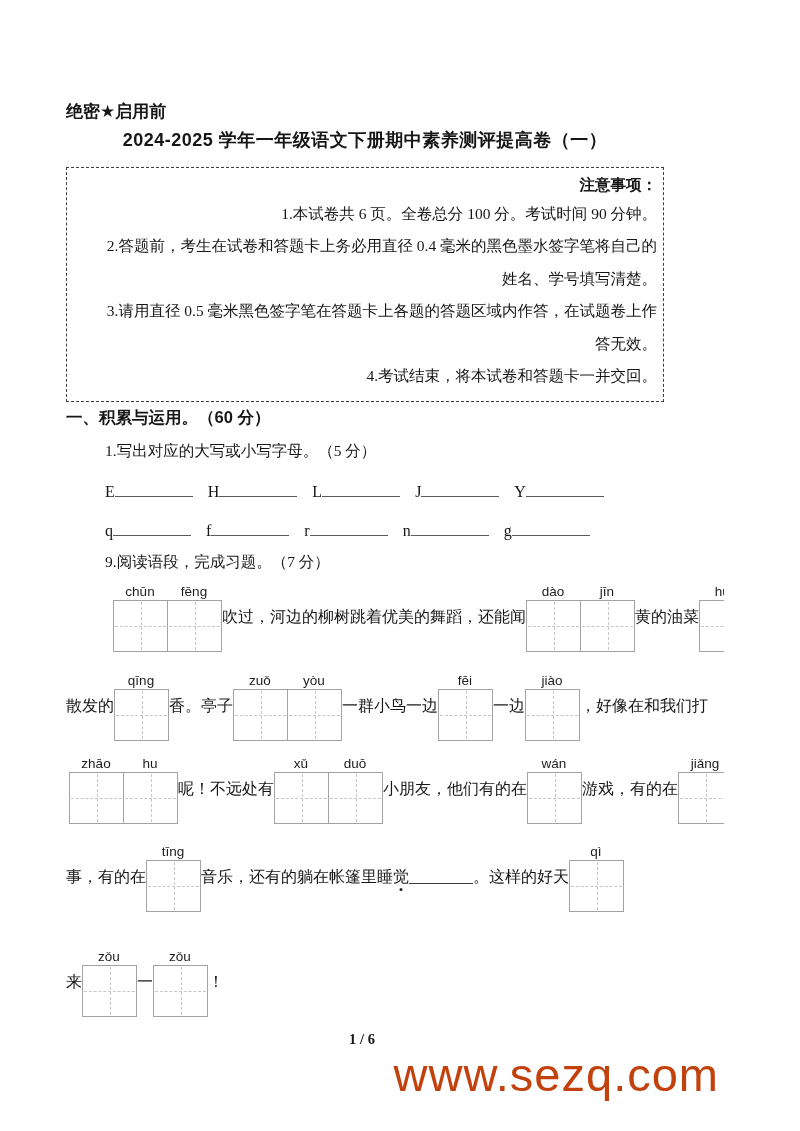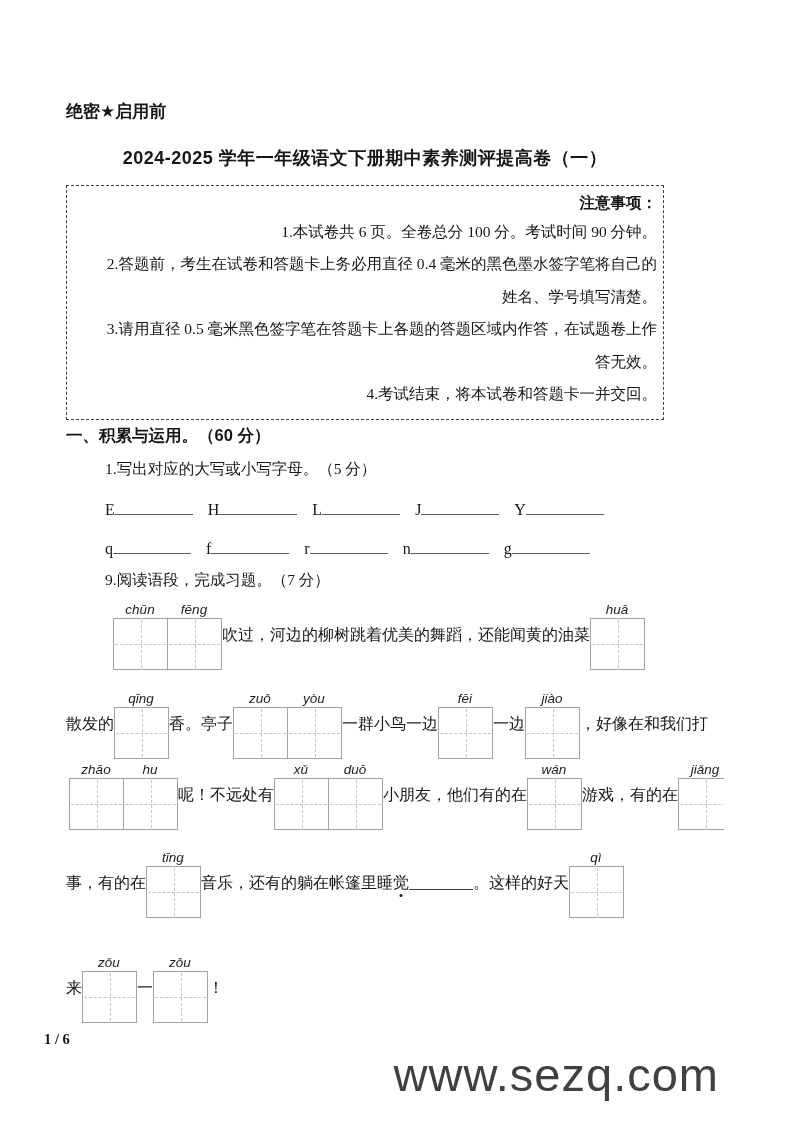--- a/index.html
+++ b/index.html
@@ -2,55 +2,55 @@
 <html><head>
 <meta charset="utf-8">
 <style>
   html,body{margin:0;padding:0;background:#ffffff;}
   .page{
     position:relative;width:724px;height:1131px;background:#fff;overflow:hidden;
     font-family:"Liberation Serif","DejaVu Serif",serif;color:#161616;
   }
   .content{padding:100px 60px 0 66px;}
   .classified{font-family:"Liberation Sans","DejaVu Sans",sans-serif;font-weight:bold;font-size:17px;}
-  .title{margin-top:23px;text-align:center;font-family:"Liberation Sans","DejaVu Sans",sans-serif;
+  .title{margin-top:5px;text-align:center;font-family:"Liberation Sans","DejaVu Sans",sans-serif;
     font-weight:bold;font-size:18px;letter-spacing:0.5px;}
   .notice{margin-top:15px;border:1px dashed #3e3e3e;padding:4px 6px 9px 6px;font-size:15.5px;text-align:right;}
   .notice-heading{font-weight:bold;line-height:26px;}
   .notice-item{margin:0;text-indent:2em;line-height:32.4px;}
   .sec-heading{margin-top:5px;font-family:"Liberation Sans","DejaVu Sans",sans-serif;
     font-weight:bold;font-size:16.5px;}
   .q-label{margin-top:12px;padding-left:39px;font-size:15.5px;}
   .letter-row{margin:17px 0 0 39px;display:flex;gap:15px;font-size:16px;}
   .litem{white-space:nowrap;}
   .lchar{display:inline-block;}
   .lblank{display:inline-block;width:78px;height:17px;border-bottom:1px solid #5a5a5a;vertical-align:baseline;}
   
   .pline{display:flex;align-items:flex-start;}
   .pl1{margin-top:8px;padding-left:47px;}
   .pl2{margin-top:18px;}
-  .pl3{padding-left:3px;}
+  .pl3{margin-top:12px;padding-left:3px;}
   .pl4{margin-top:17px;}
   .pl5{margin-top:34px;}
   .ptext{padding-top:26px;font-size:16px;white-space:nowrap;line-height:20px;}
   .zgroup{flex:none;}
-  .zpys{display:flex;height:19px;align-items:flex-end;font-style:italic;}
+  .zpys{display:flex;height:19px;align-items:flex-end;}
   .zpy{width:54px;text-align:center;font-family:"Liberation Sans","DejaVu Sans",sans-serif;
     font-size:13.5px;line-height:16px;color:#1c1c1c;}
   .zcells{display:flex;}
   .zcell{width:53px;height:50px;border:1px solid #a3a3a3;position:relative;background:#fff;box-sizing:content-box;}
   .zcell + .zcell{margin-left:-1px;}
   .zcell::before{content:"";position:absolute;left:1px;right:1px;top:50%;border-top:1px dashed #c6c6c6;}
   .zcell::after{content:"";position:absolute;top:1px;bottom:1px;left:50%;border-left:1px dashed #c6c6c6;}
   .emph{position:relative;display:inline-block;}
   .emph::after{content:"";position:absolute;left:50%;bottom:-4px;width:3px;height:3px;border-radius:50%;
     background:#222;transform:translateX(-50%);}
-  .footer{position:absolute;left:0;right:0;top:1031px;font-weight:bold;font-size:14.5px;padding-left:44px;}
+  .footer{position:absolute;left:0;right:0;top:1031px;text-align:center;font-weight:bold;font-size:14.5px;}
   .watermark{position:absolute;top:1049px;right:5px;font-family:"Liberation Sans","DejaVu Sans",sans-serif;
-    font-size:47px;color:#404040;line-height:1.1;letter-spacing:1px;}
+    font-size:47px;color:#c2410c;line-height:1.1;letter-spacing:1px;}
 </style>
 </head>
 <body>
 
 <div class="page">
   <div class="content">
 
     <div class="classified">绝密★启用前</div>
     <div class="title">2024-2025 学年一年级语文下册期中素养测评提高卷（一）</div>
 
@@ -88,20 +88,30 @@
         <div class="zpys">
           <span class="zpy">chūn</span>
           <span class="zpy">fēng</span>
         </div>
         <div class="zcells">
           <span class="zcell"></span>
           <span class="zcell"></span>
         </div>
       </div>
       <span class="ptext">吹过，河边的柳树跳着优美的舞蹈，还能闻</span>
+      <div class="zgroup">
+        <div class="zpys">
+          <span class="zpy">dào</span>
+          <span class="zpy">jīn</span>
+        </div>
+        <div class="zcells">
+          <span class="zcell"></span>
+          <span class="zcell"></span>
+        </div>
+      </div>
       <span class="ptext">黄的油菜</span>
       <div class="zgroup">
         <div class="zpys">
           <span class="zpy">huā</span>
         </div>
         <div class="zcells">
           <span class="zcell"></span>
         </div>
       </div>
     </div>

